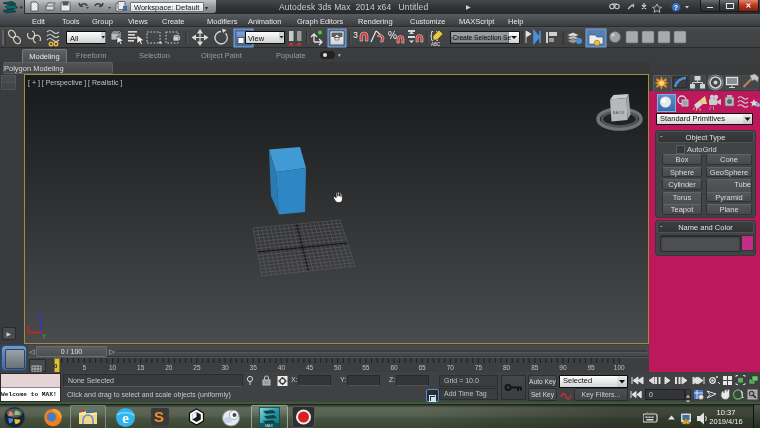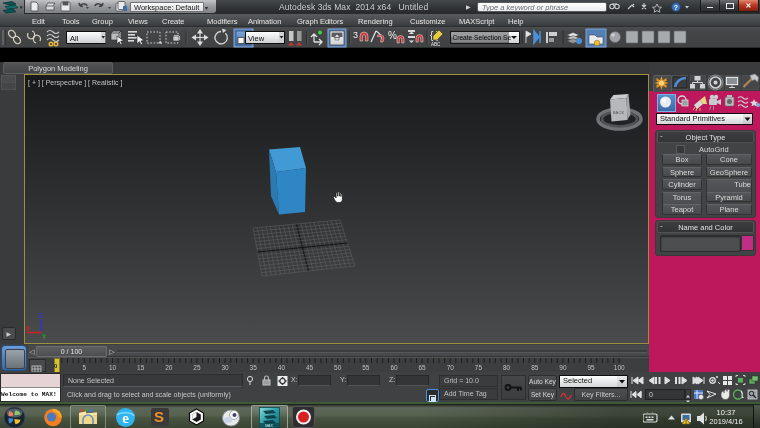--- a/index.html
+++ b/index.html
@@ -42,21 +42,20 @@
   </g>
   <rect x="99" y="6" width="4" height="5" fill="#3a6ea5"></rect>
 </svg>
 
 <div class="abs" style="left:130px;top:1.5px;width:74px;height:10px;background:linear-gradient(#fdfdfd,#d9dbdd);border:1px solid #707274;border-radius:1px;font-size:7.5px;color:#1a1a1a;line-height:10px;padding-left:3px;box-sizing:border-box;">Workspace: Default<span style="float:right;margin-right:2px;">▾</span></div>
 <div class="abs" style="left:205px;top:4px;font-size:6px;color:#2a2a2a;">▾</div>
 
 <div class="abs" style="left:279px;top:2px;font-size:8.5px;color:#c9ced1;letter-spacing:0.1px;">Autodesk 3ds Max&nbsp; 2014 x64 &nbsp;&nbsp;Untitled</div>
 <div class="abs" style="left:466px;top:3px;font-size:6px;color:#cfd3d6;">▶</div>
 
-<div class="abs" style="left:477px;top:1.5px;width:130px;height:10.5px;background:linear-gradient(#ffffff,#e9ebec);border:1px solid #5a5d5f;border-radius:2px;font-size:7.5px;font-style:italic;color:#6a6e71;line-height:10px;padding-left:4px;box-sizing:border-box;">Type a keyword or phrase</div>
 
 <svg class="abs" style="left:608px;top:1px" width="92" height="12" viewBox="0 0 92 12">
   <g stroke="#caced1" fill="none" stroke-width="1.1">
     <circle cx="4" cy="5.5" r="2.2"></circle>
         <circle cx="9" cy="5.5" r="2.2"></circle>
         <path d="M4,3 l5,0"></path>
     <path d="M20,8 l4,-4 m0,0 l2,2 m-1,-3 l1,1"></path>
     <path d="M34,4 l4,4 m-4,0 l4,-4 m-2,-2 v3"></path>
     <path d="M49,3 l1.5,3 3,0.3 -2.4,2 0.8,3 -2.9,-1.7 -2.9,1.7 0.8,-3 -2.4,-2 3,-0.3 z" stroke-width="0.8"></path>
   </g>
@@ -257,23 +256,34 @@
   <g fill="#b2b6ba" stroke="#6a6e74" stroke-width="0.6">
             <rect x="626" y="4" width="12" height="12" rx="1"></rect>
             <rect x="642" y="4" width="12" height="12" rx="1"></rect>
             <rect x="658" y="4" width="12" height="12" rx="1"></rect>
             <rect x="674" y="4" width="12" height="12" rx="1"></rect>
           </g>
   </g>
 </svg>
 </div>
 
+<div class="abs" style="left:0;top:48px;width:760px;height:14px;background:#3a3c3d;">
+  <div class="abs" style="left:22px;top:1px;width:45px;height:13px;background:linear-gradient(#5e6062,#4b4d4f);border:1px solid #78797a;border-bottom:none;border-radius:2px 2px 0 0;font-size:7.5px;color:#e8e8e8;text-align:center;line-height:13px;box-sizing:border-box;">Modeling</div>
+  <div class="abs" style="left:76px;top:3px;font-size:7.5px;color:#9b9b9b;">Freeform</div>
+  <div class="abs" style="left:139px;top:3px;font-size:7.5px;color:#9b9b9b;">Selection</div>
+  <div class="abs" style="left:201px;top:3px;font-size:7.5px;color:#9b9b9b;">Object Paint</div>
+  <div class="abs" style="left:276px;top:3px;font-size:7.5px;color:#9b9b9b;">Populate</div>
+  <div class="abs" style="left:320px;top:3px;width:15px;height:8px;background:#222;border-radius:4px;">
+        <div class="abs" style="left:2.5px;top:2px;width:4px;height:4px;background:#ddd;border-radius:50%;"></div>
+      </div>
+  <div class="abs" style="left:338px;top:4px;font-size:5.5px;color:#bbb;">▾</div>
+</div>
 
 <div class="abs" style="left:0;top:62px;width:760px;height:12px;background:#373839;">
-  <div class="abs" style="left:3px;top:0px;width:110px;height:12px;background:linear-gradient(#525456,#434547);border:1px solid #5e5f60;border-radius:2px;font-size:7.5px;color:#dcdcdc;text-align:center;line-height:11px;box-sizing:border-box;">Polygon Modeling</div>
+  <div class="abs" style="left:3px;top:0px;width:110px;height:12px;background:linear-gradient(#525456,#434547);border:1px solid #5e5f60;border-radius:2px;font-size:7.5px;color:#dcdcdc;text-align:left;line-height:11px;box-sizing:border-box;">Polygon Modeling</div>
 </div>
 
 <div class="abs" style="left:0;top:74px;width:24px;height:270px;background:#3a3b3c;">
   <div class="abs" style="left:1px;top:1px;width:13px;height:6px;background:#4a4b4c;border:1px solid #565758;"></div>
   <div class="abs" style="left:1px;top:8px;width:13px;height:6px;background:#444546;border:1px solid #505152;"></div>
   <div class="abs" style="left:2px;top:253px;width:12px;height:11px;background:#4a4b4c;border:1px solid #2a2a2a;border-radius:2px;">
         <div style="position:absolute;left:3.5px;top:2px;font-size:6px;color:#ccc;">▶</div>
       </div>
 </div>
 
@@ -439,21 +449,21 @@
           <path d="M1.5,3.5 l6,0 l-3,3.5 z" fill="#111"></path>
         </svg>
   </div>
 
   <div class="abs" style="left:6px;top:68px;width:99px;height:86px;border:1px solid #39393b;border-radius:3px;background:#424345;"></div>
   <div class="abs" style="left:8px;top:69px;width:95px;height:10px;background:linear-gradient(#3c3d3f,#333436);border:1px solid #505152;border-radius:2px;">
     <div class="abs" style="left:2px;top:0px;width:8px;height:8px;font-size:8px;color:#ddd;line-height:8px;">-</div>
     <div class="abs" style="left:0;top:1px;width:95px;text-align:center;font-size:7.5px;color:#e0e0e0;">Object Type</div>
   </div>
   <div class="abs" style="left:27px;top:83px;width:7px;height:7px;background:#37383a;border:1px solid #5a5b5c;"></div>
-  <div class="abs" style="left:50px;top:83px;font-size:7.5px;color:#d8d8d8;">AutoGrid</div>
+  <div class="abs" style="left:38px;top:83px;font-size:7.5px;color:#d8d8d8;">AutoGrid</div>
 
   <div class="abs" style="left:13px;top:92px;width:40px;height:10.5px;background:linear-gradient(#54565a,#48494b);border:1px solid #303133;border-top-color:#616365;border-radius:2px;font-size:7.5px;color:#dadada;text-align:center;line-height:10px;box-sizing:border-box;">Box</div>
   <div class="abs" style="left:57px;top:92px;width:46px;height:10.5px;background:linear-gradient(#54565a,#48494b);border:1px solid #303133;border-top-color:#616365;border-radius:2px;font-size:7.5px;color:#dadada;text-align:center;line-height:10px;box-sizing:border-box;">Cone</div>
   <div class="abs" style="left:13px;top:104.5px;width:40px;height:10.5px;background:linear-gradient(#54565a,#48494b);border:1px solid #303133;border-top-color:#616365;border-radius:2px;font-size:7.5px;color:#dadada;text-align:center;line-height:10px;box-sizing:border-box;">Sphere</div>
   <div class="abs" style="left:57px;top:104.5px;width:46px;height:10.5px;background:linear-gradient(#54565a,#48494b);border:1px solid #303133;border-top-color:#616365;border-radius:2px;font-size:7.5px;color:#dadada;text-align:center;line-height:10px;box-sizing:border-box;">GeoSphere</div>
   <div class="abs" style="left:13px;top:117px;width:40px;height:10.5px;background:linear-gradient(#54565a,#48494b);border:1px solid #303133;border-top-color:#616365;border-radius:2px;font-size:7.5px;color:#dadada;text-align:center;line-height:10px;box-sizing:border-box;">Cylinder</div>
   <div class="abs" style="left:57px;top:117px;width:46px;height:20px;background:linear-gradient(#54565a,#48494b);border:1px solid #303133;border-top-color:#616365;border-radius:2px;font-size:7.5px;color:#dadada;text-align:right;line-height:10px;box-sizing:border-box;">Tube</div>
   <div class="abs" style="left:13px;top:129.5px;width:40px;height:18px;background:linear-gradient(#54565a,#48494b);border:1px solid #303133;border-top-color:#616365;border-radius:2px;font-size:7.5px;color:#dadada;text-align:center;line-height:10px;box-sizing:border-box;">Torus</div>
   <div class="abs" style="left:57px;top:129.5px;width:46px;height:10.5px;background:linear-gradient(#54565a,#48494b);border:1px solid #303133;border-top-color:#616365;border-radius:2px;font-size:7.5px;color:#dadada;text-align:center;line-height:10px;box-sizing:border-box;">Pyramid</div>
   <div class="abs" style="left:13px;top:142px;width:40px;height:10.5px;background:linear-gradient(#54565a,#48494b);border:1px solid #303133;border-top-color:#616365;border-radius:2px;font-size:7.5px;color:#dadada;text-align:center;line-height:10px;box-sizing:border-box;">Teapot</div>

